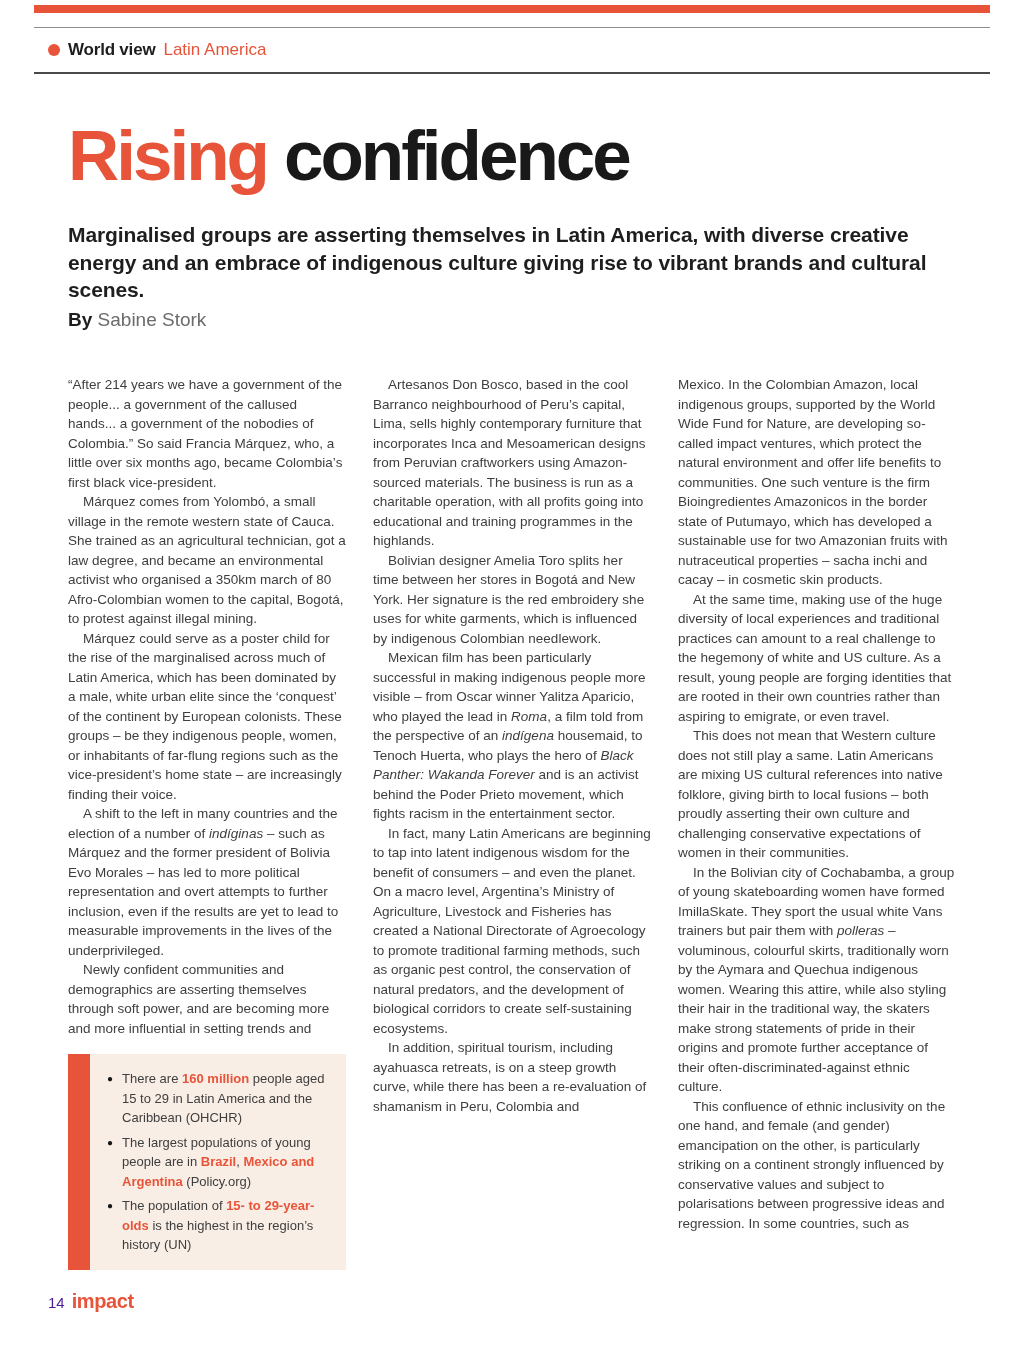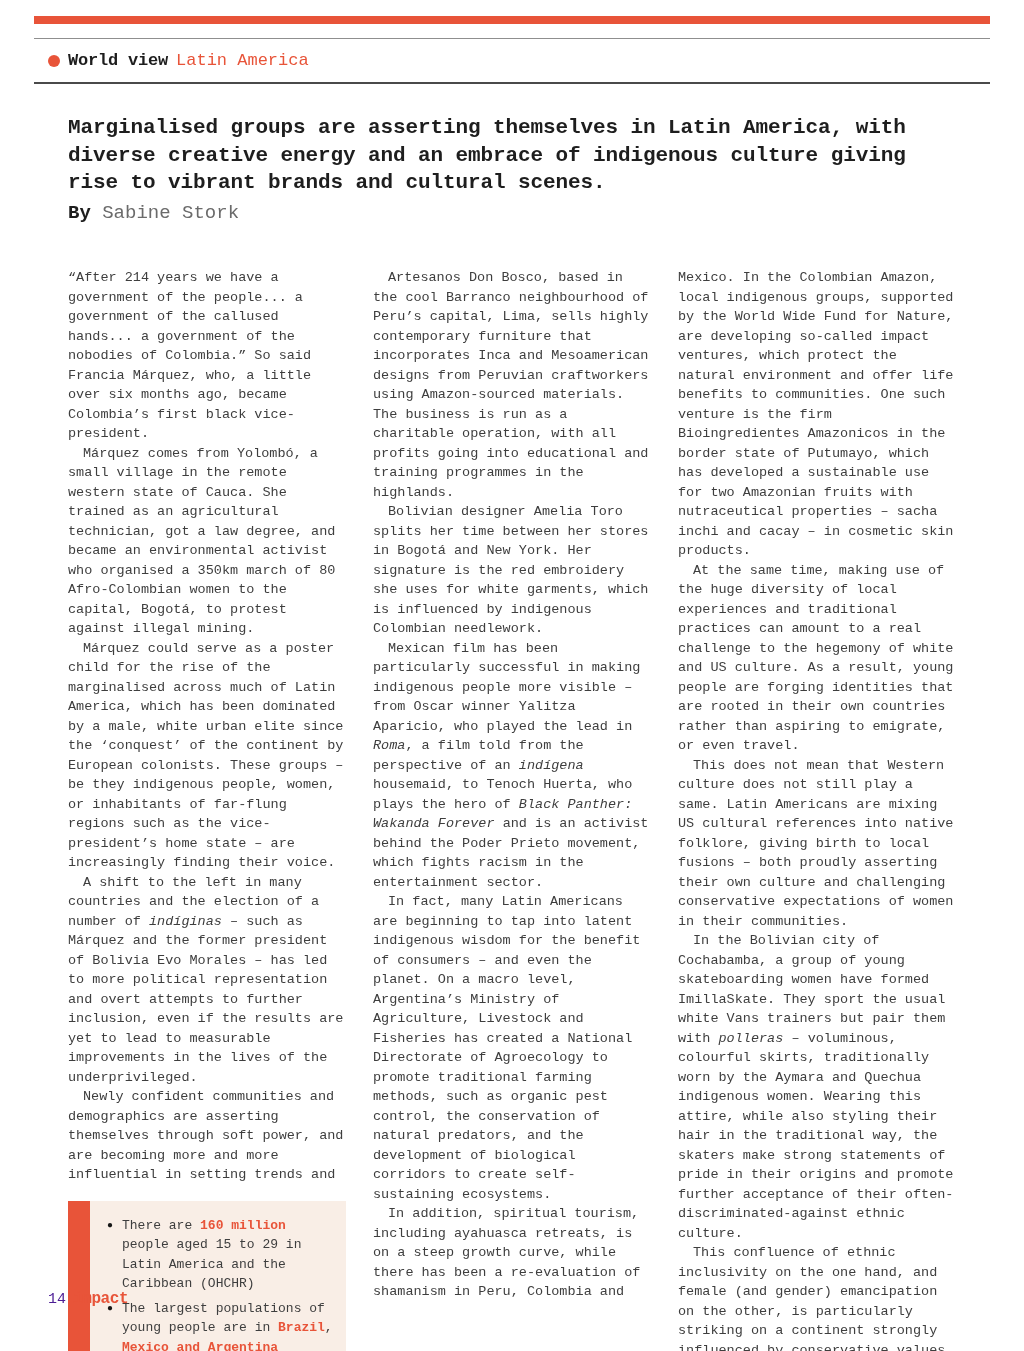--- a/index.html
+++ b/index.html
@@ -3,21 +3,21 @@
 <meta charset="utf-8">
 <style>
   * { margin: 0; padding: 0; box-sizing: border-box; }
   html, body { background: #ffffff; }
   body {
     width: 1024px; height: 1351px;
     font-family: "Liberation Sans", "DejaVu Sans", sans-serif;
     position: relative; overflow: hidden;
     color: #404040;
   }
-  .page { padding: 16px 34px; position: relative; height: 100%; font-family: Liberation Mono, monospace; }
+  .page { padding: 5px 34px; position: relative; height: 100%; }
 
   .topbar { height: 8px; background: var(--accent, #e85439); }
   .rule-thin { border-top: 1px solid #8f8f8f; margin-top: 14px; }
   .rule-dark { border-top: 2px solid #4a4a4a; }
 
   .header-row {
     display: flex; align-items: center; gap: 8px;
     padding: 12px 0 12px 14px; font-size: 17px;
   }
   .dot {
@@ -66,39 +66,40 @@
   .callout-item:last-child { margin-bottom: 0; }
   .bullet { font-size: 10px; line-height: 19.5px; color: #161616; flex: 0 0 auto; }
 
   .footer {
     position: absolute; left: 48px; top: 1290px;
     display: flex; align-items: baseline; gap: 7px; font-size: 15px;
   }
   .page-num { color: #4c1d95; }
   .magazine {
     color: var(--accent, #e85439); font-weight: bold;
-    font-size: 16px; letter-spacing: -0.4px;
+    font-size: 20px; letter-spacing: -0.4px;
   }
 </style>
 </head>
 <body>
 
 <div class="page">
 
   <div class="topbar"></div>
   <div class="rule-thin"></div>
 
   <div class="header-row">
     <span class="dot"></span>
     <span class="section-label">World view</span>
     <span class="section-topic">Latin America</span>
   </div>
 
   <div class="rule-dark"></div>
 
+  <h1 class="title"><span class="title-accent">Rising</span><span class="title-rest">confidence</span></h1>
 
   <p class="standfirst">Marginalised groups are asserting themselves in Latin America, with diverse creative energy and an embrace of indigenous culture giving rise to vibrant brands and cultural scenes.</p>
 
   <p class="byline">
     <span class="byline-label">By</span>
     <span class="byline-name">Sabine Stork</span>
   </p>
 
   <div class="columns">
     <div class="col">

